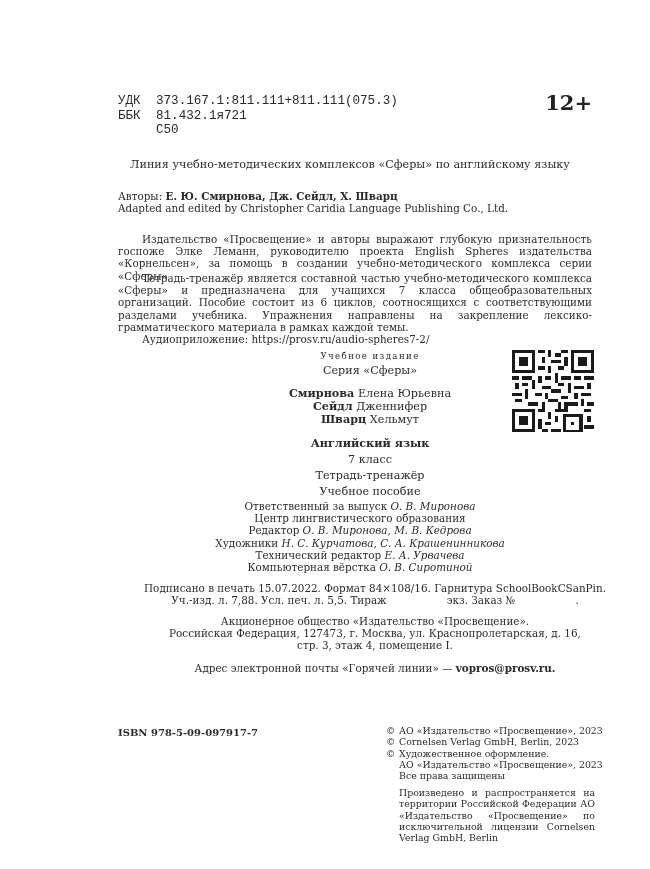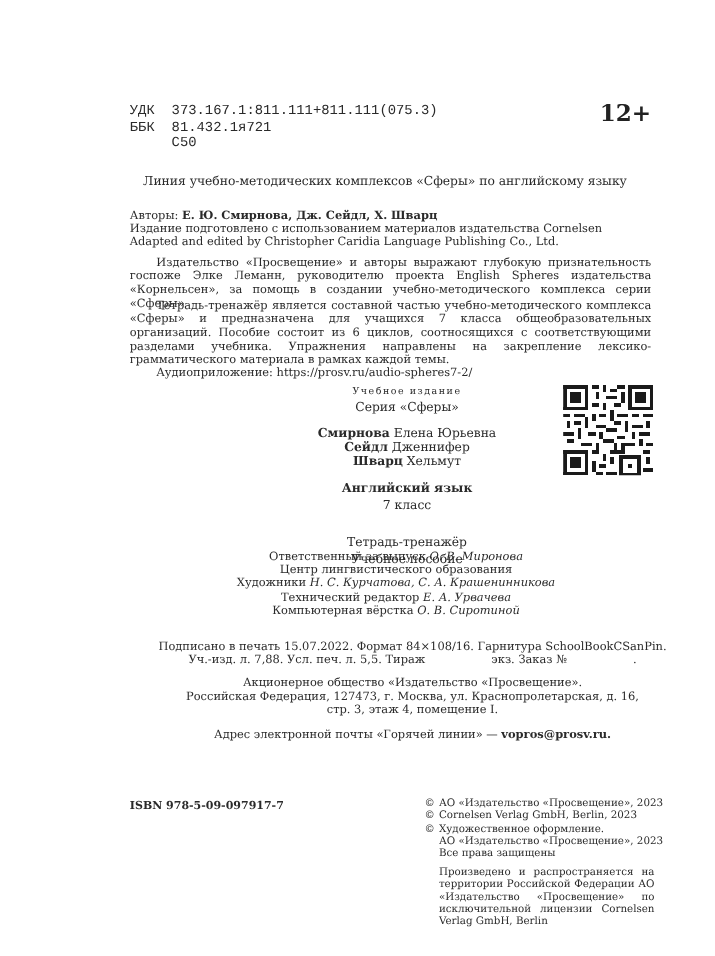--- a/index.html
+++ b/index.html
@@ -40,40 +40,39 @@
 </div>
 
 <div class="abs age">12+</div>
 
 <div class="abs series-block center fs11">
   <div>Линия учебно-методических комплексов «Сферы» по английскому языку</div>
 </div>
 
 <div class="abs authors-block fs10">
   <div><span>Авторы:</span> <span class="b">Е. Ю. Смирнова, Дж. Сейдл, Х. Шварц</span></div>
-  <div>Издание подготовлено с использованием материалов издательства Cornelsen</div>
   <div>Adapted and edited by Christopher Caridia Language Publishing Co., Ltd.</div>
 </div>
 
 <div class="abs ack fs10 indent">Издательство «Просвещение» и авторы выражают глубокую признательность госпоже Элке Леманн, руководителю проекта English Spheres издательства «Корнельсен», за помощь в создании учебно-методического комплекса серии «Сферы»</div>
 
 <div class="abs desc fs10">
   <div class="indent">Тетрадь-тренажёр является составной частью учебно-методического комплекса «Сферы» и предназначена для учащихся 7 класса общеобразовательных организаций. Пособие состоит из 6 циклов, соотносящихся с соответствующими разделами учебника. Упражнения направлены на закрепление лексико-грамматического материала в рамках каждой темы.</div>
   <div class="indent">Аудиоприложение: https://prosv.ru/audio-spheres7-2/</div>
 </div>
 
 <div class="abs center" style="left:270px; width:200px; top:351px;">
   <div class="spaced">Учебное издание</div>
   <div class="fs11" style="margin-top:3px;">Серия «Сферы»</div>
   <div class="fs11" style="margin-top:10px;"><span class="b">Смирнова</span> <span>Елена Юрьевна</span></div>
   <div class="fs11"><span class="b">Сейдл</span> <span>Дженнифер</span></div>
   <div class="fs11"><span class="b">Шварц</span> <span>Хельмут</span></div>
   <div class="fs11 b" style="margin-top:11px;">Английский язык</div>
   <div class="fs11" style="margin-top:3px;">7 класс</div>
-  <div class="fs11" style="margin-top:20px;">Тетрадь-тренажёр</div>
+  <div class="fs11" style="margin-top:3px;">Тетрадь-тренажёр</div>
   <div class="fs11" style="margin-top:3px;">Учебное пособие</div>
 </div>
 
 <svg class="qr" viewBox="0 0 25 25" shape-rendering="crispEdges">
   <rect x="0" y="0" width="25" height="25" fill="#fff"></rect>
   <g fill="#1a1a1a">
     <rect x="0" y="0" width="7" height="1"></rect>
       <rect x="0" y="6" width="7" height="1"></rect>
       <rect x="0" y="0" width="1" height="7"></rect>
       <rect x="6" y="0" width="1" height="7"></rect>
@@ -143,20 +142,21 @@
       <rect x="13" y="20" width="1" height="2"></rect>
       <rect x="12" y="24" width="3" height="1"></rect>
       <rect x="9" y="24" width="2" height="1"></rect>
       <rect x="22" y="23" width="3" height="1"></rect>
   </g>
 </svg>
 
 <div class="abs credits-center center fs10" style="top:500px;">
   <div><span>Ответственный за выпуск</span> <span class="i">О. В. Миронова</span></div>
   <div><span>Центр лингвистического образования</span></div>
+  <div><span>Редактор</span> <span class="i">О. В. Миронова, М. В. Кедрова</span></div>
   <div><span>Художники</span> <span class="i">Н. С. Курчатова, С. А. Крашенинникова</span></div>
   <div><span>Технический редактор</span> <span class="i">Е. А. Урвачева</span></div>
   <div><span>Компьютерная вёрстка</span> <span class="i">О. В. Сиротиной</span></div>
 </div>
 
 <div class="abs imprint center fs10">
   <div>Подписано в печать 15.07.2022. Формат 84×108/16. Гарнитура SchoolBookCSanPin.</div>
   <div><span>Уч.-изд. л. 7,88. Усл. печ. л. 5,5. Тираж</span><span style="display:inline-block;width:60px;"></span><span>экз. Заказ №</span><span style="display:inline-block;width:60px;"></span><span>.</span></div>
 </div>
 

